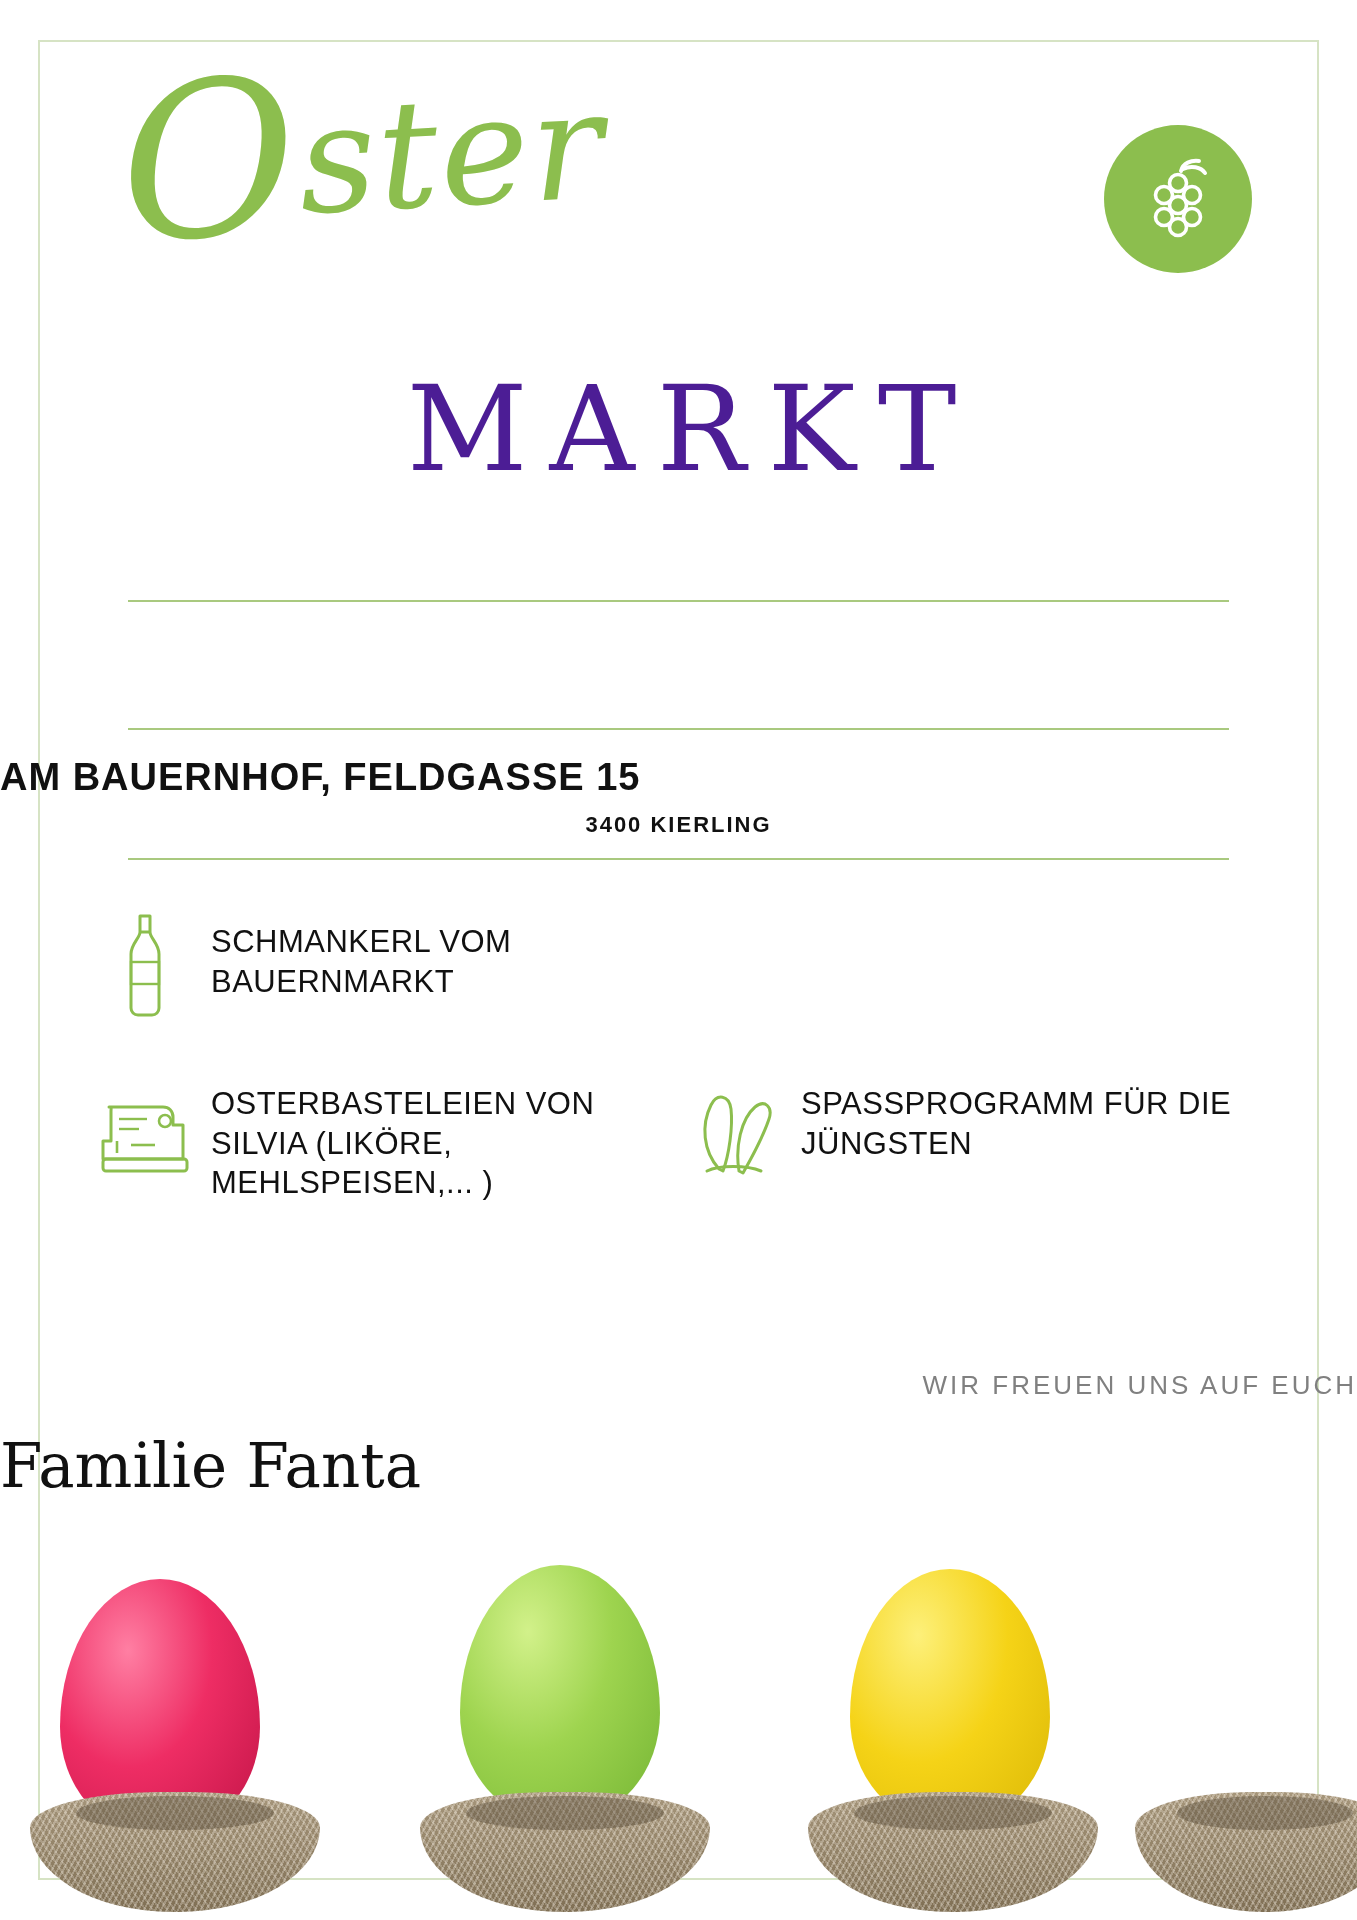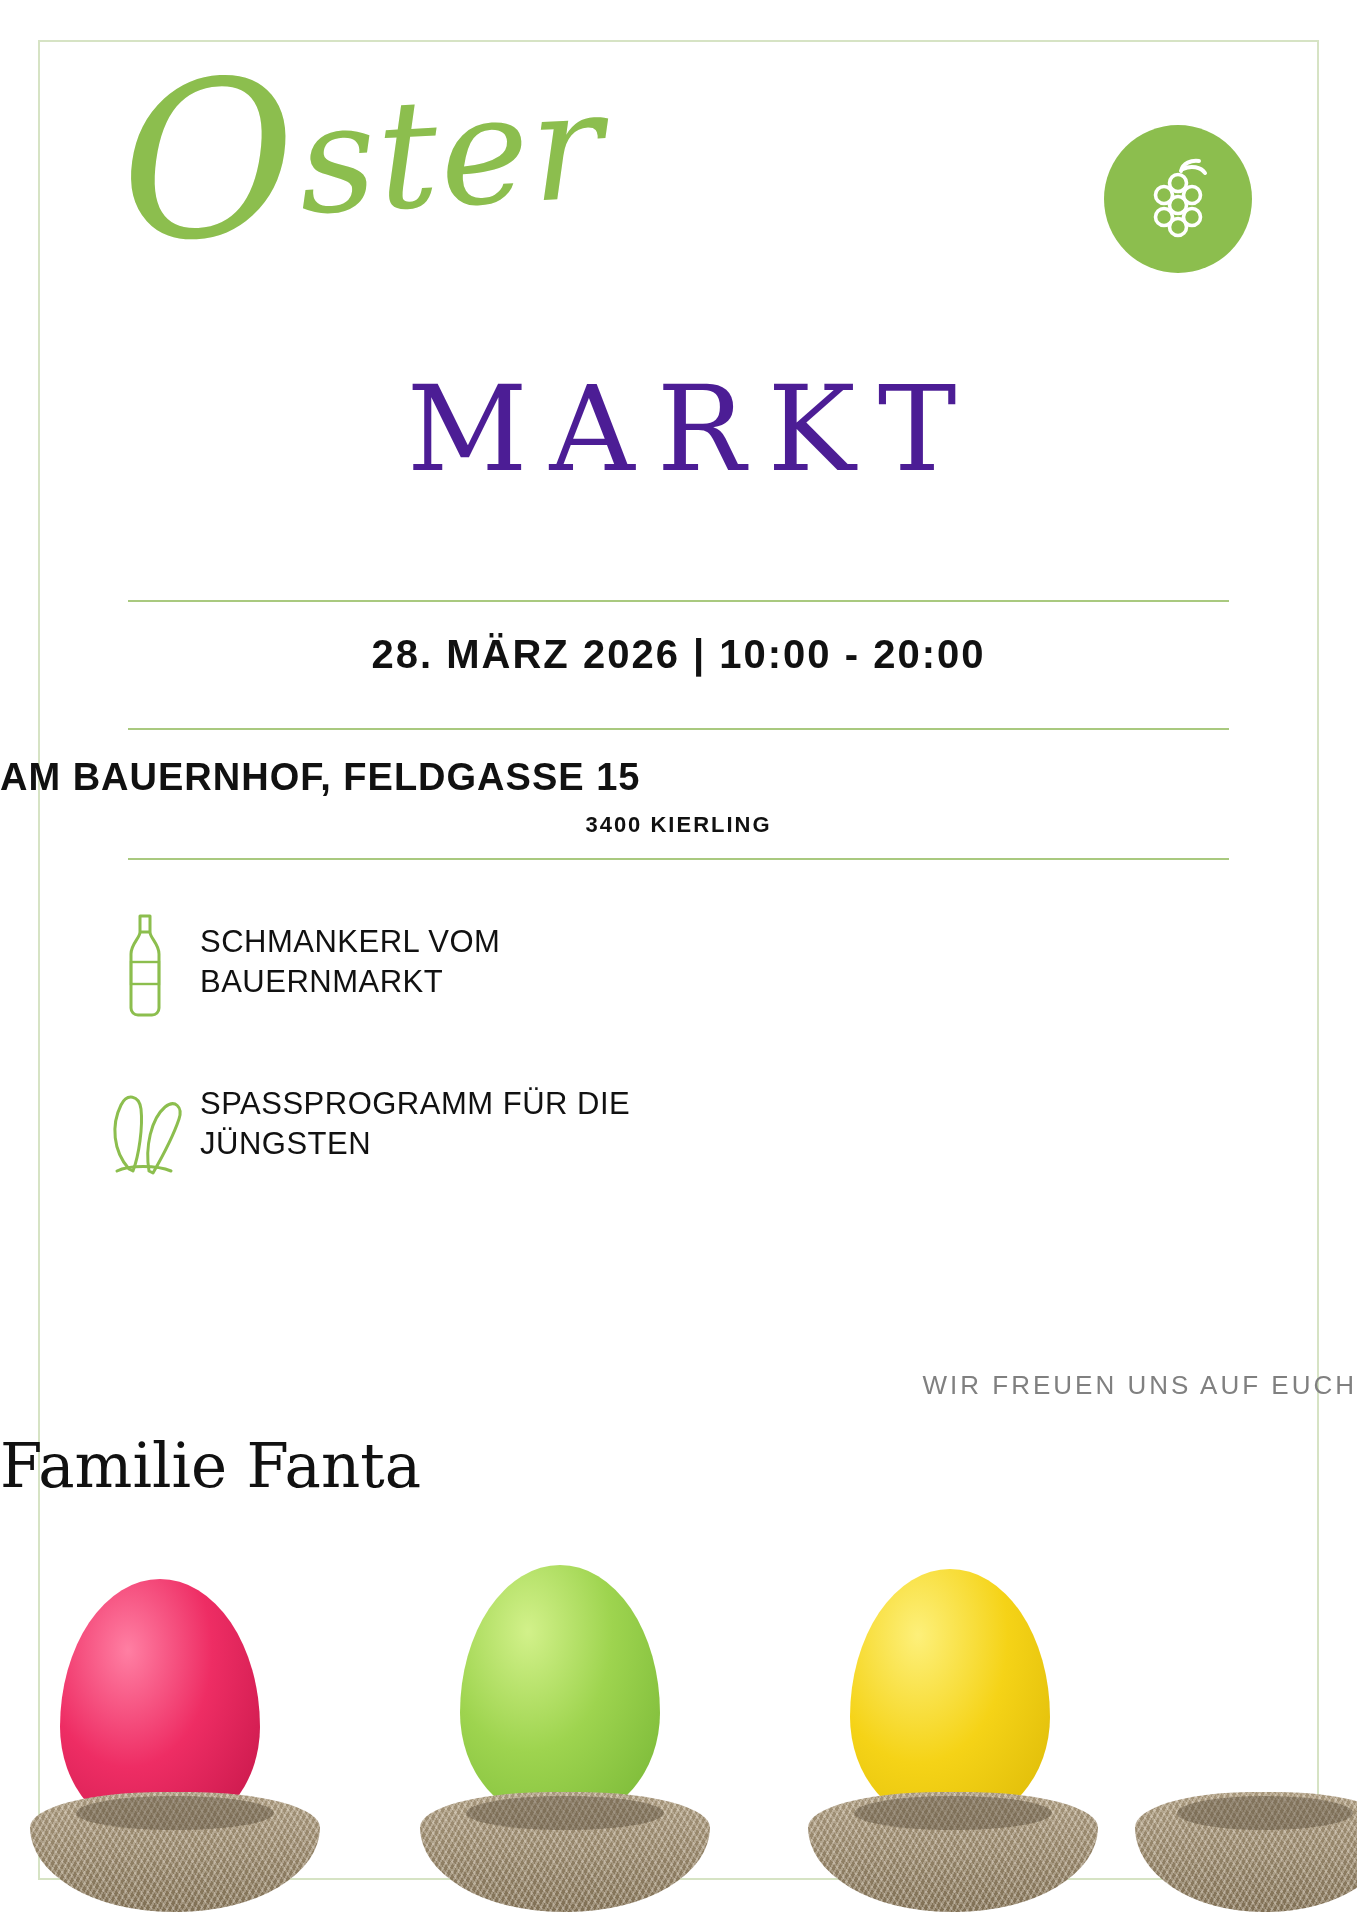--- a/index.html
+++ b/index.html
@@ -141,20 +141,21 @@
     width: 1180px;
   }
   .feature-row {
     display: flex;
     margin-bottom: 60px;
   }
   .feature {
     display: flex;
     align-items: flex-start;
     width: 600px;
+    gap: 11px;
   }
   .feature .ficon {
     width: 110px;
     min-width: 110px;
     height: 110px;
     display: flex;
     align-items: center;
     justify-content: center;
     color: #8cbe4e;
   }
@@ -280,21 +281,20 @@
           <circle cx="37" cy="50" r="8.5" stroke="#ffffff" stroke-width="3.6" fill="none"></circle>
           <circle cx="23" cy="62" r="8.5" stroke="#ffffff" stroke-width="3.6" fill="none"></circle>
           <circle cx="51" cy="62" r="8.5" stroke="#ffffff" stroke-width="3.6" fill="none"></circle>
           <circle cx="37" cy="72" r="8.5" stroke="#ffffff" stroke-width="3.6" fill="none"></circle>
         </svg>
       </span>
     </div>
   </div>
 
   <div class="rule r1"></div>
-  <div class="date-line">28. MÄRZ 2026 | 10:00 - 20:00</div>
   <div class="rule r2"></div>
   <div class="place-line">AM BAUERNHOF, FELDGASSE 15</div>
   <div class="zip-line">3400 KIERLING</div>
   <div class="rule r3"></div>
 
   <div class="features">
 
     <div class="feature-row row1">
 
       <div class="feature">
@@ -306,20 +306,34 @@
           </svg>
         </span>
         <div class="ftext">SCHMANKERL VOM BAUERNMARKT</div>
       </div>
 
 
     </div>
 
     <div class="feature-row row2">
 
+      <div class="feature">
+        <span class="ficon">
+          <svg width="100" height="92" viewBox="0 0 100 92" fill="none" xmlns="http://www.w3.org/2000/svg">
+            <path d="M14 18 h54 c6 0 10 4 10 10 v8 h10 v34 H8 V52 h8 V22 c0-2 1-4 -2-4 z" stroke="#8cbe4e" stroke-width="3" fill="none" stroke-linejoin="round"></path>
+            <rect x="8" y="70" width="84" height="12" rx="3" stroke="#8cbe4e" stroke-width="3" fill="none"></rect>
+            <circle cx="70" cy="32" r="6" stroke="#8cbe4e" stroke-width="2.6" fill="none"></circle>
+            <line x1="24" y1="30" x2="52" y2="30" stroke="#8cbe4e" stroke-width="2.4"></line>
+            <line x1="24" y1="40" x2="44" y2="40" stroke="#8cbe4e" stroke-width="2.4"></line>
+            <line x1="22" y1="52" x2="22" y2="64" stroke="#8cbe4e" stroke-width="2.6"></line>
+            <line x1="36" y1="56" x2="60" y2="56" stroke="#8cbe4e" stroke-width="2.6"></line>
+          </svg>
+        </span>
+        <div class="ftext">OSTERBASTELEIEN VON SILVIA (LIKÖRE, MEHLSPEISEN,... )</div>
+      </div>
 
       <div class="feature">
         <span class="ficon">
           <svg width="92" height="100" viewBox="0 0 92 100" fill="none" xmlns="http://www.w3.org/2000/svg">
             <path d="M30 84 C14 66 12 40 22 20 C28 8 40 10 42 24 C44 42 40 70 34 86 z" stroke="#8cbe4e" stroke-width="3" fill="none" stroke-linejoin="round"></path>
             <path d="M50 86 C46 62 52 34 66 22 C76 14 84 22 80 34 C74 52 62 74 54 88 z" stroke="#8cbe4e" stroke-width="3" fill="none" stroke-linejoin="round"></path>
             <path d="M18 86 C30 80 58 80 72 86" stroke="#8cbe4e" stroke-width="3" stroke-linecap="round" fill="none"></path>
           </svg>
         </span>
         <div class="ftext">SPASSPROGRAMM FÜR DIE JÜNGSTEN</div>

